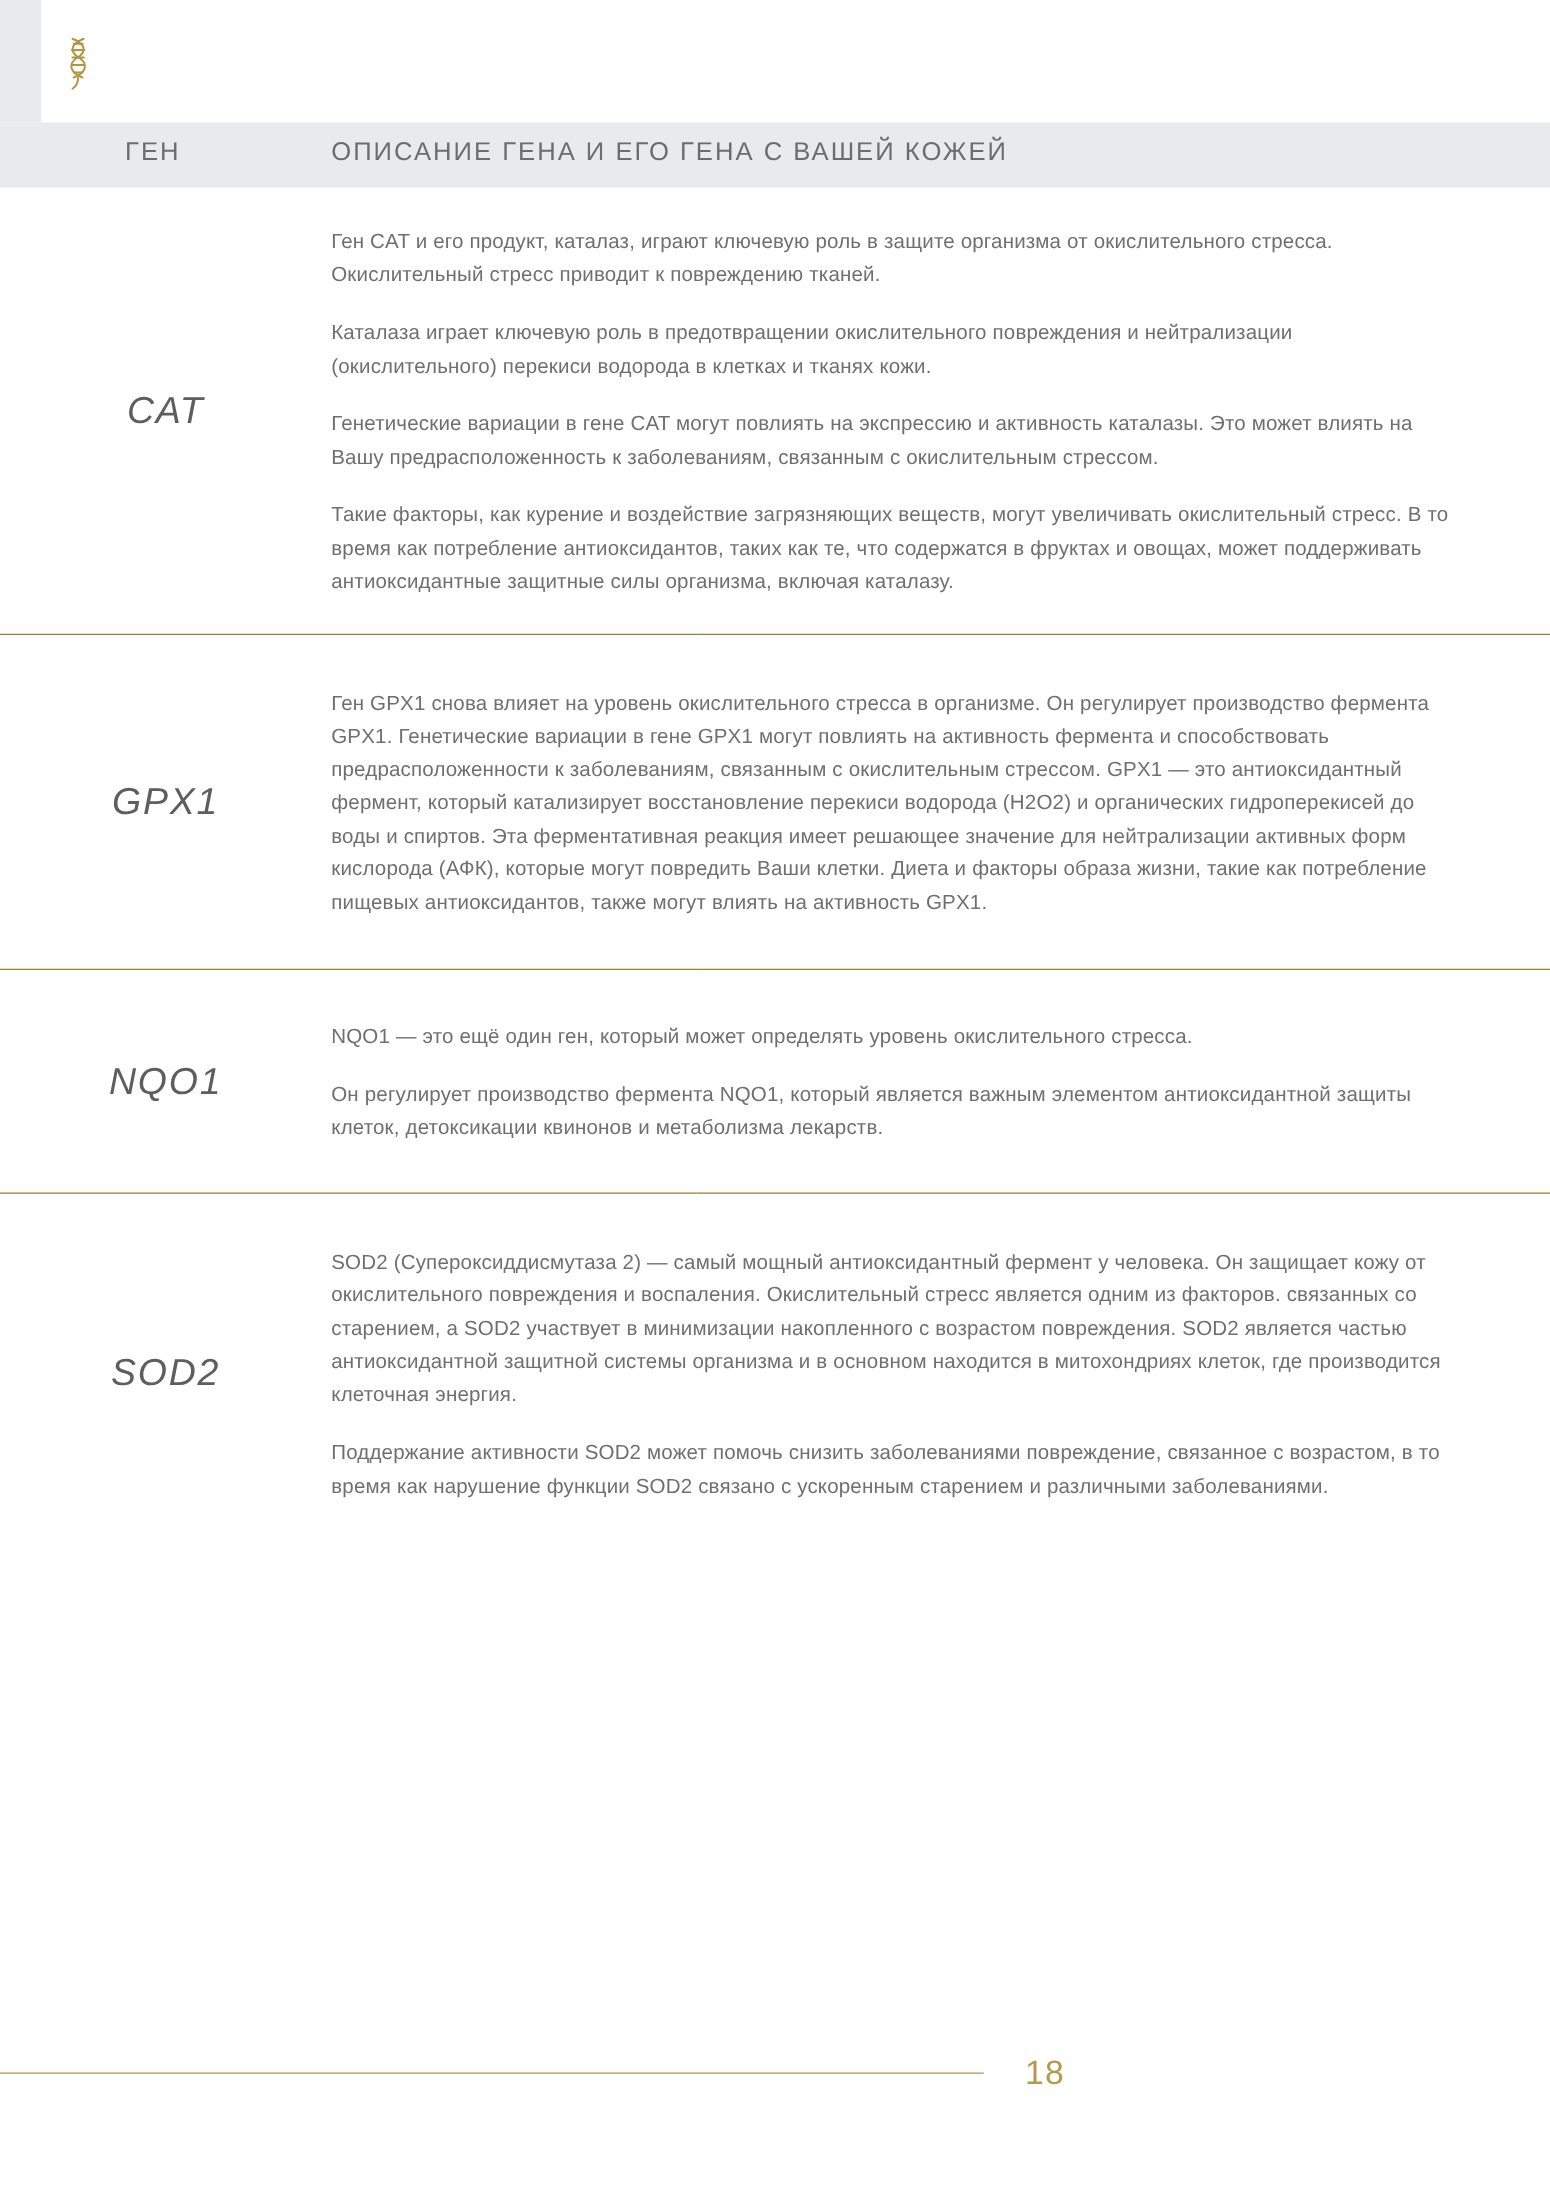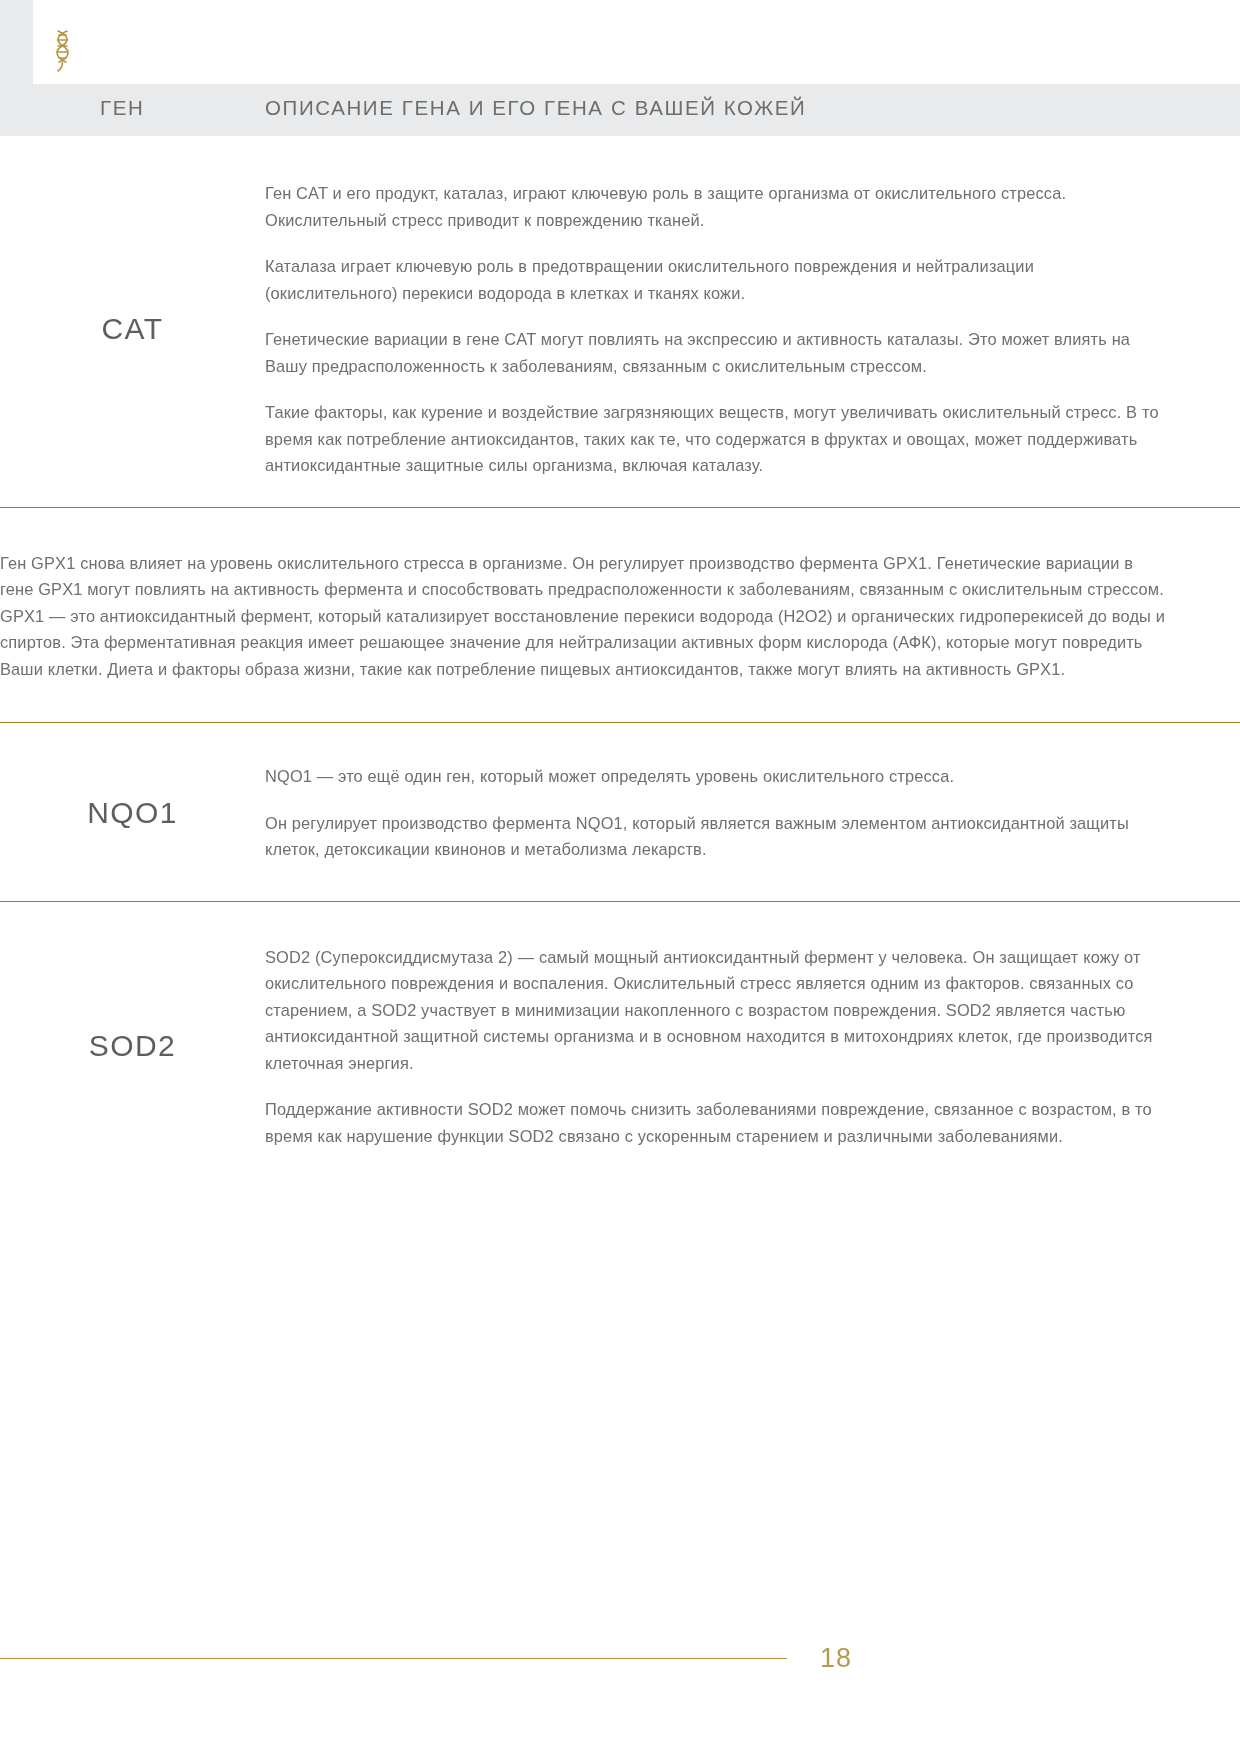--- a/index.html
+++ b/index.html
@@ -45,21 +45,21 @@
     top: 27px;
     width: 46px;
     height: 48px;
   }
   .logo svg { display: block; }
 
   
   .table-head {
     position: absolute;
     left: 0;
-    top: 84px;
+    top: 98px;
     width: 1240px;
     height: 52px;
     background: #e9eaec;
   }
   .th {
     position: absolute;
     top: 12px;
     font-size: 20.5px;
     letter-spacing: 1.6px;
     color: #6d6d6d;
@@ -84,20 +84,21 @@
     box-sizing: border-box;
   }
   .gene-cell {
     width: 265px;
     flex: 0 0 265px;
     text-align: center;
     font-size: 30px;
     letter-spacing: 1.4px;
     color: #5e5e5e;
     font-weight: 400;
+    font-style: italic;
   }
   .desc-cell {
     flex: 1 1 auto;
     padding-right: 72px;
     font-size: 16.4px;
     line-height: 26.5px;
     color: #6f6f6f;
     letter-spacing: 0.15px;
   }
   .desc-cell p {
@@ -198,20 +199,21 @@
         <p>Такие факторы, как курение и воздействие загрязняющих веществ, могут увеличивать окислительный стресс. В то время как потребление антиоксидантов, таких как те, что содержатся в фруктах и овощах, может поддерживать антиоксидантные защитные силы организма, включая каталазу.</p>
       </div>
     </div>
 
     <div class="divider">
       <div class="line-left"></div>
       <div class="line-right"></div>
     </div>
 
     <div class="row row-pad-2">
+      <div class="gene-cell">GPX1</div>
       <div class="desc-cell">
         <p>Ген GPX1 снова влияет на уровень окислительного стресса в организме. Он регулирует производство фермента GPX1. Генетические вариации в гене GPX1 могут повлиять на активность фермента и способствовать предрасположенности к заболеваниям, связанным с окислительным стрессом. GPX1 — это антиоксидантный фермент, который катализирует восстановление перекиси водорода (H2O2) и органических гидроперекисей до воды и спиртов. Эта ферментативная реакция имеет решающее значение для нейтрализации активных форм кислорода (АФК), которые могут повредить Ваши клетки. Диета и факторы образа жизни, такие как потребление пищевых антиоксидантов, также могут влиять на активность GPX1.</p>
       </div>
     </div>
 
     <div class="divider">
       <div class="line-left"></div>
       <div class="line-right"></div>
     </div>
 

